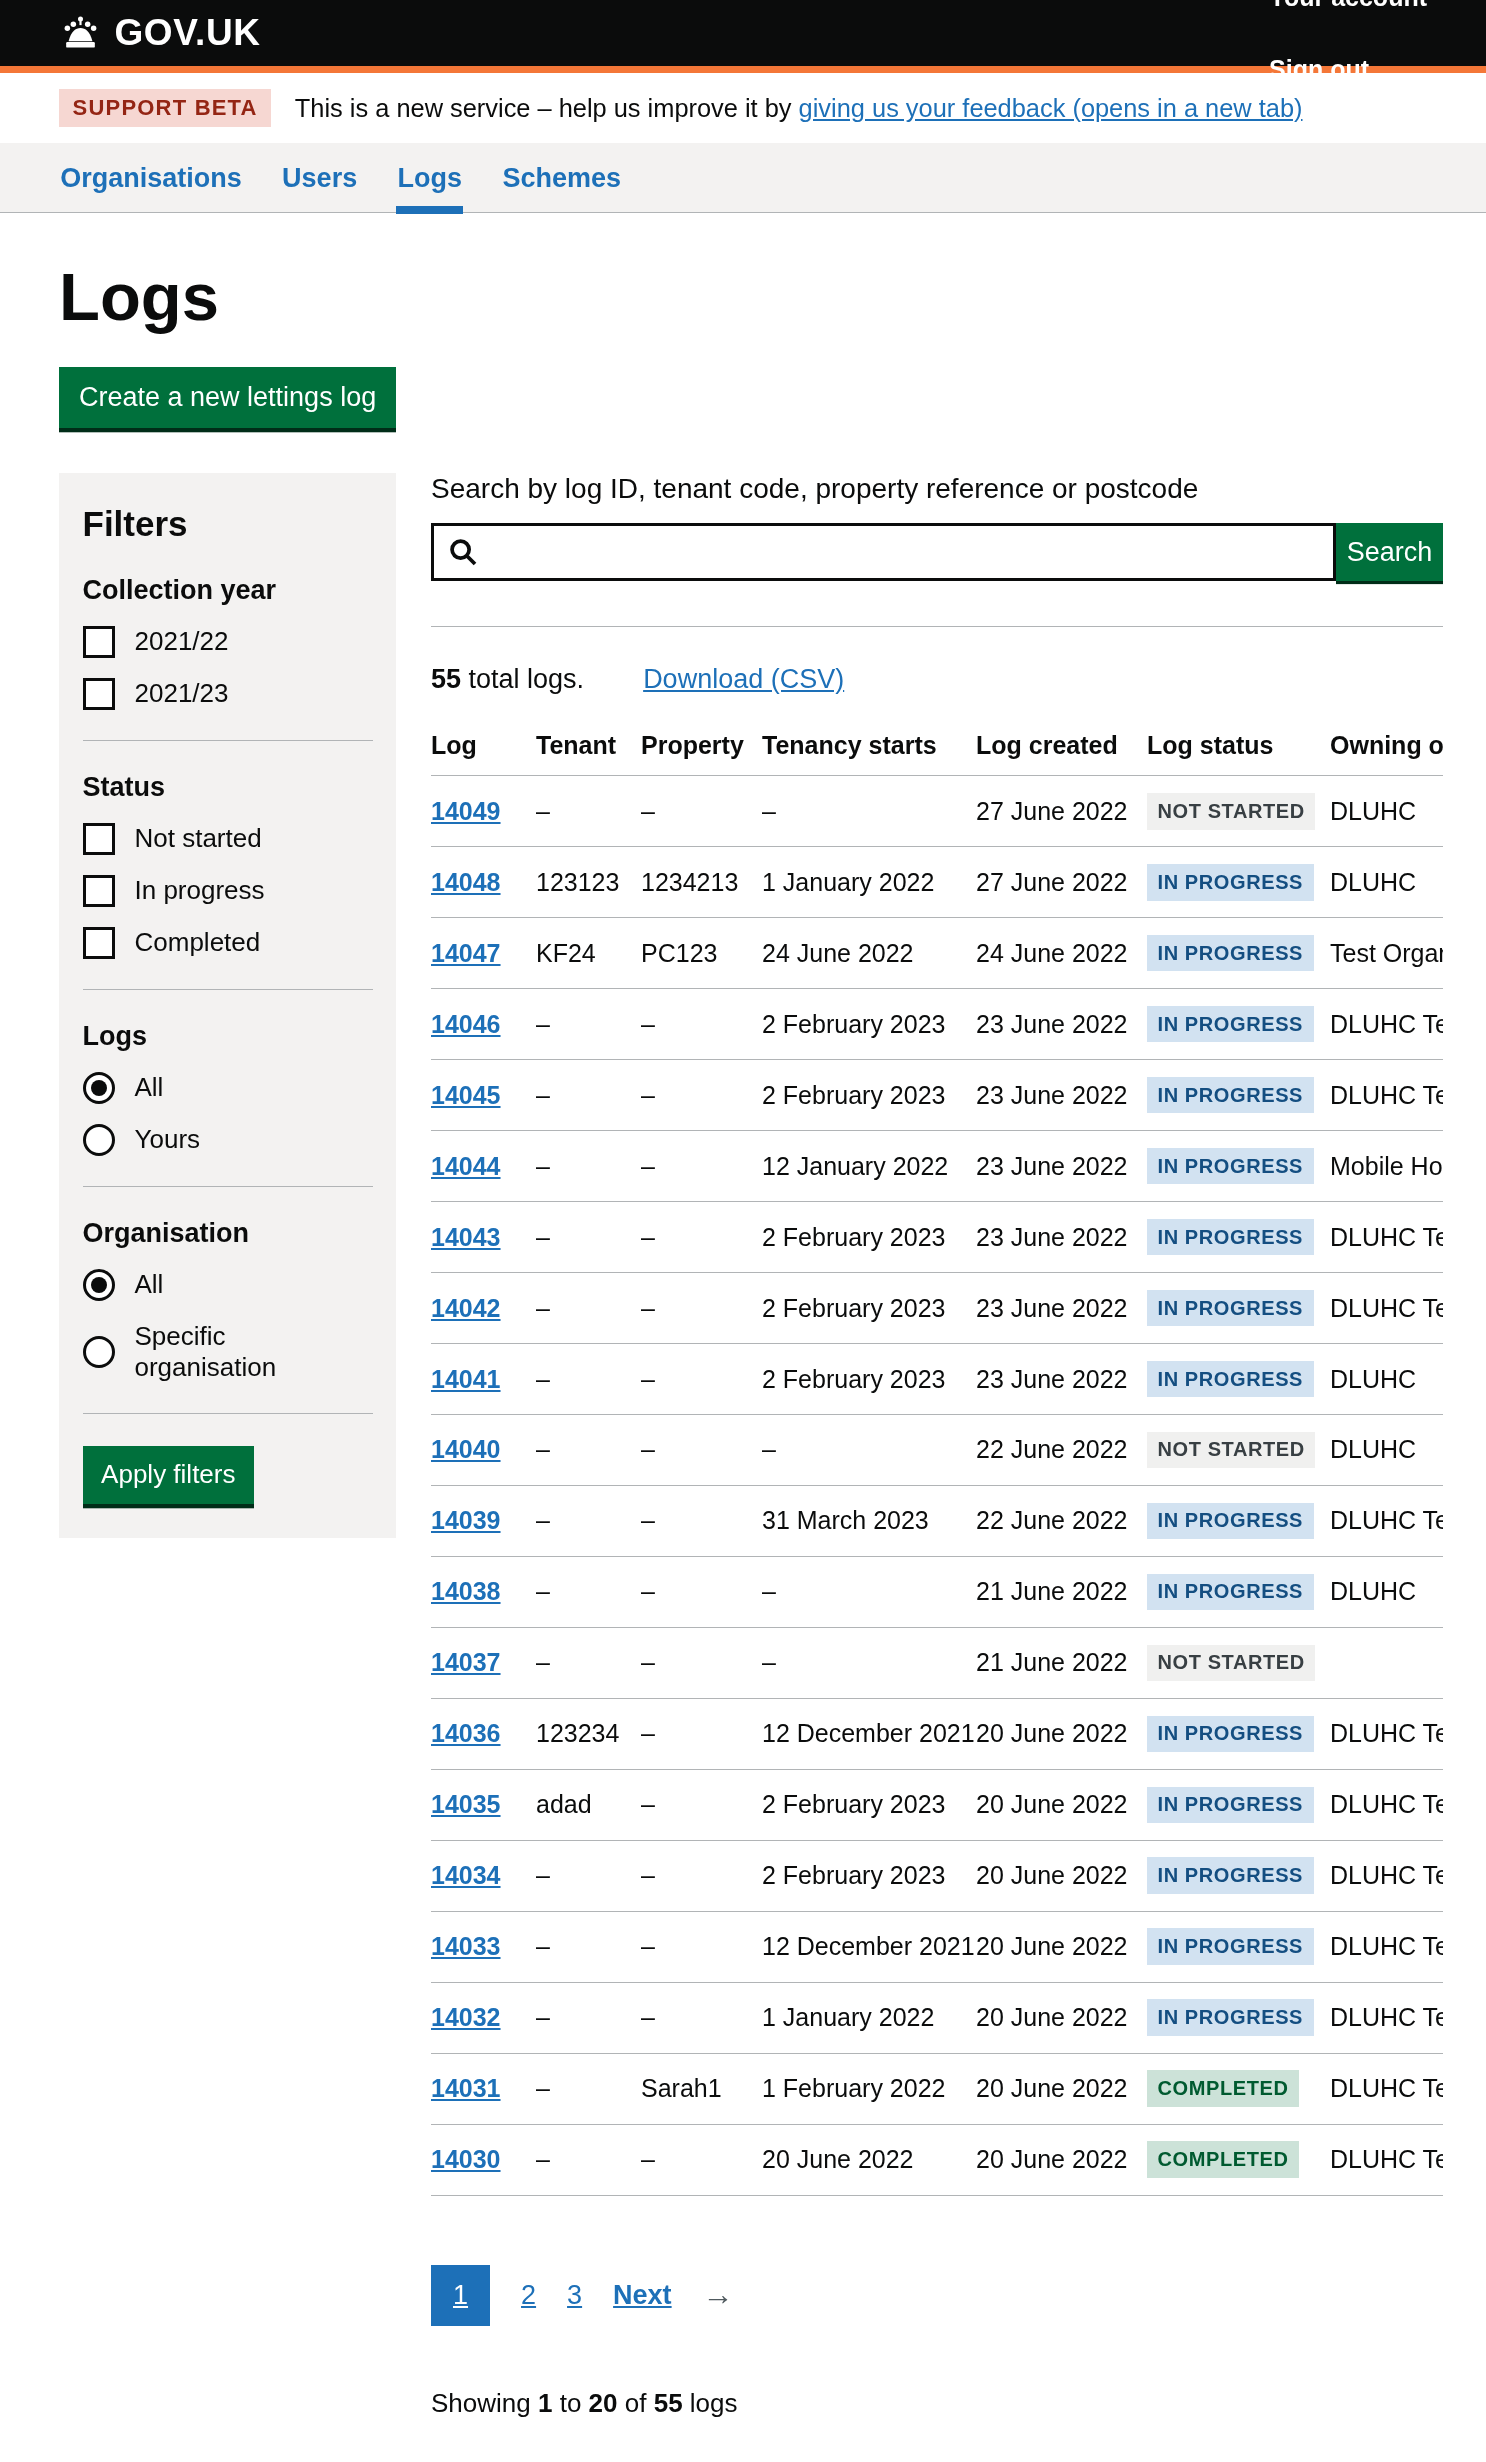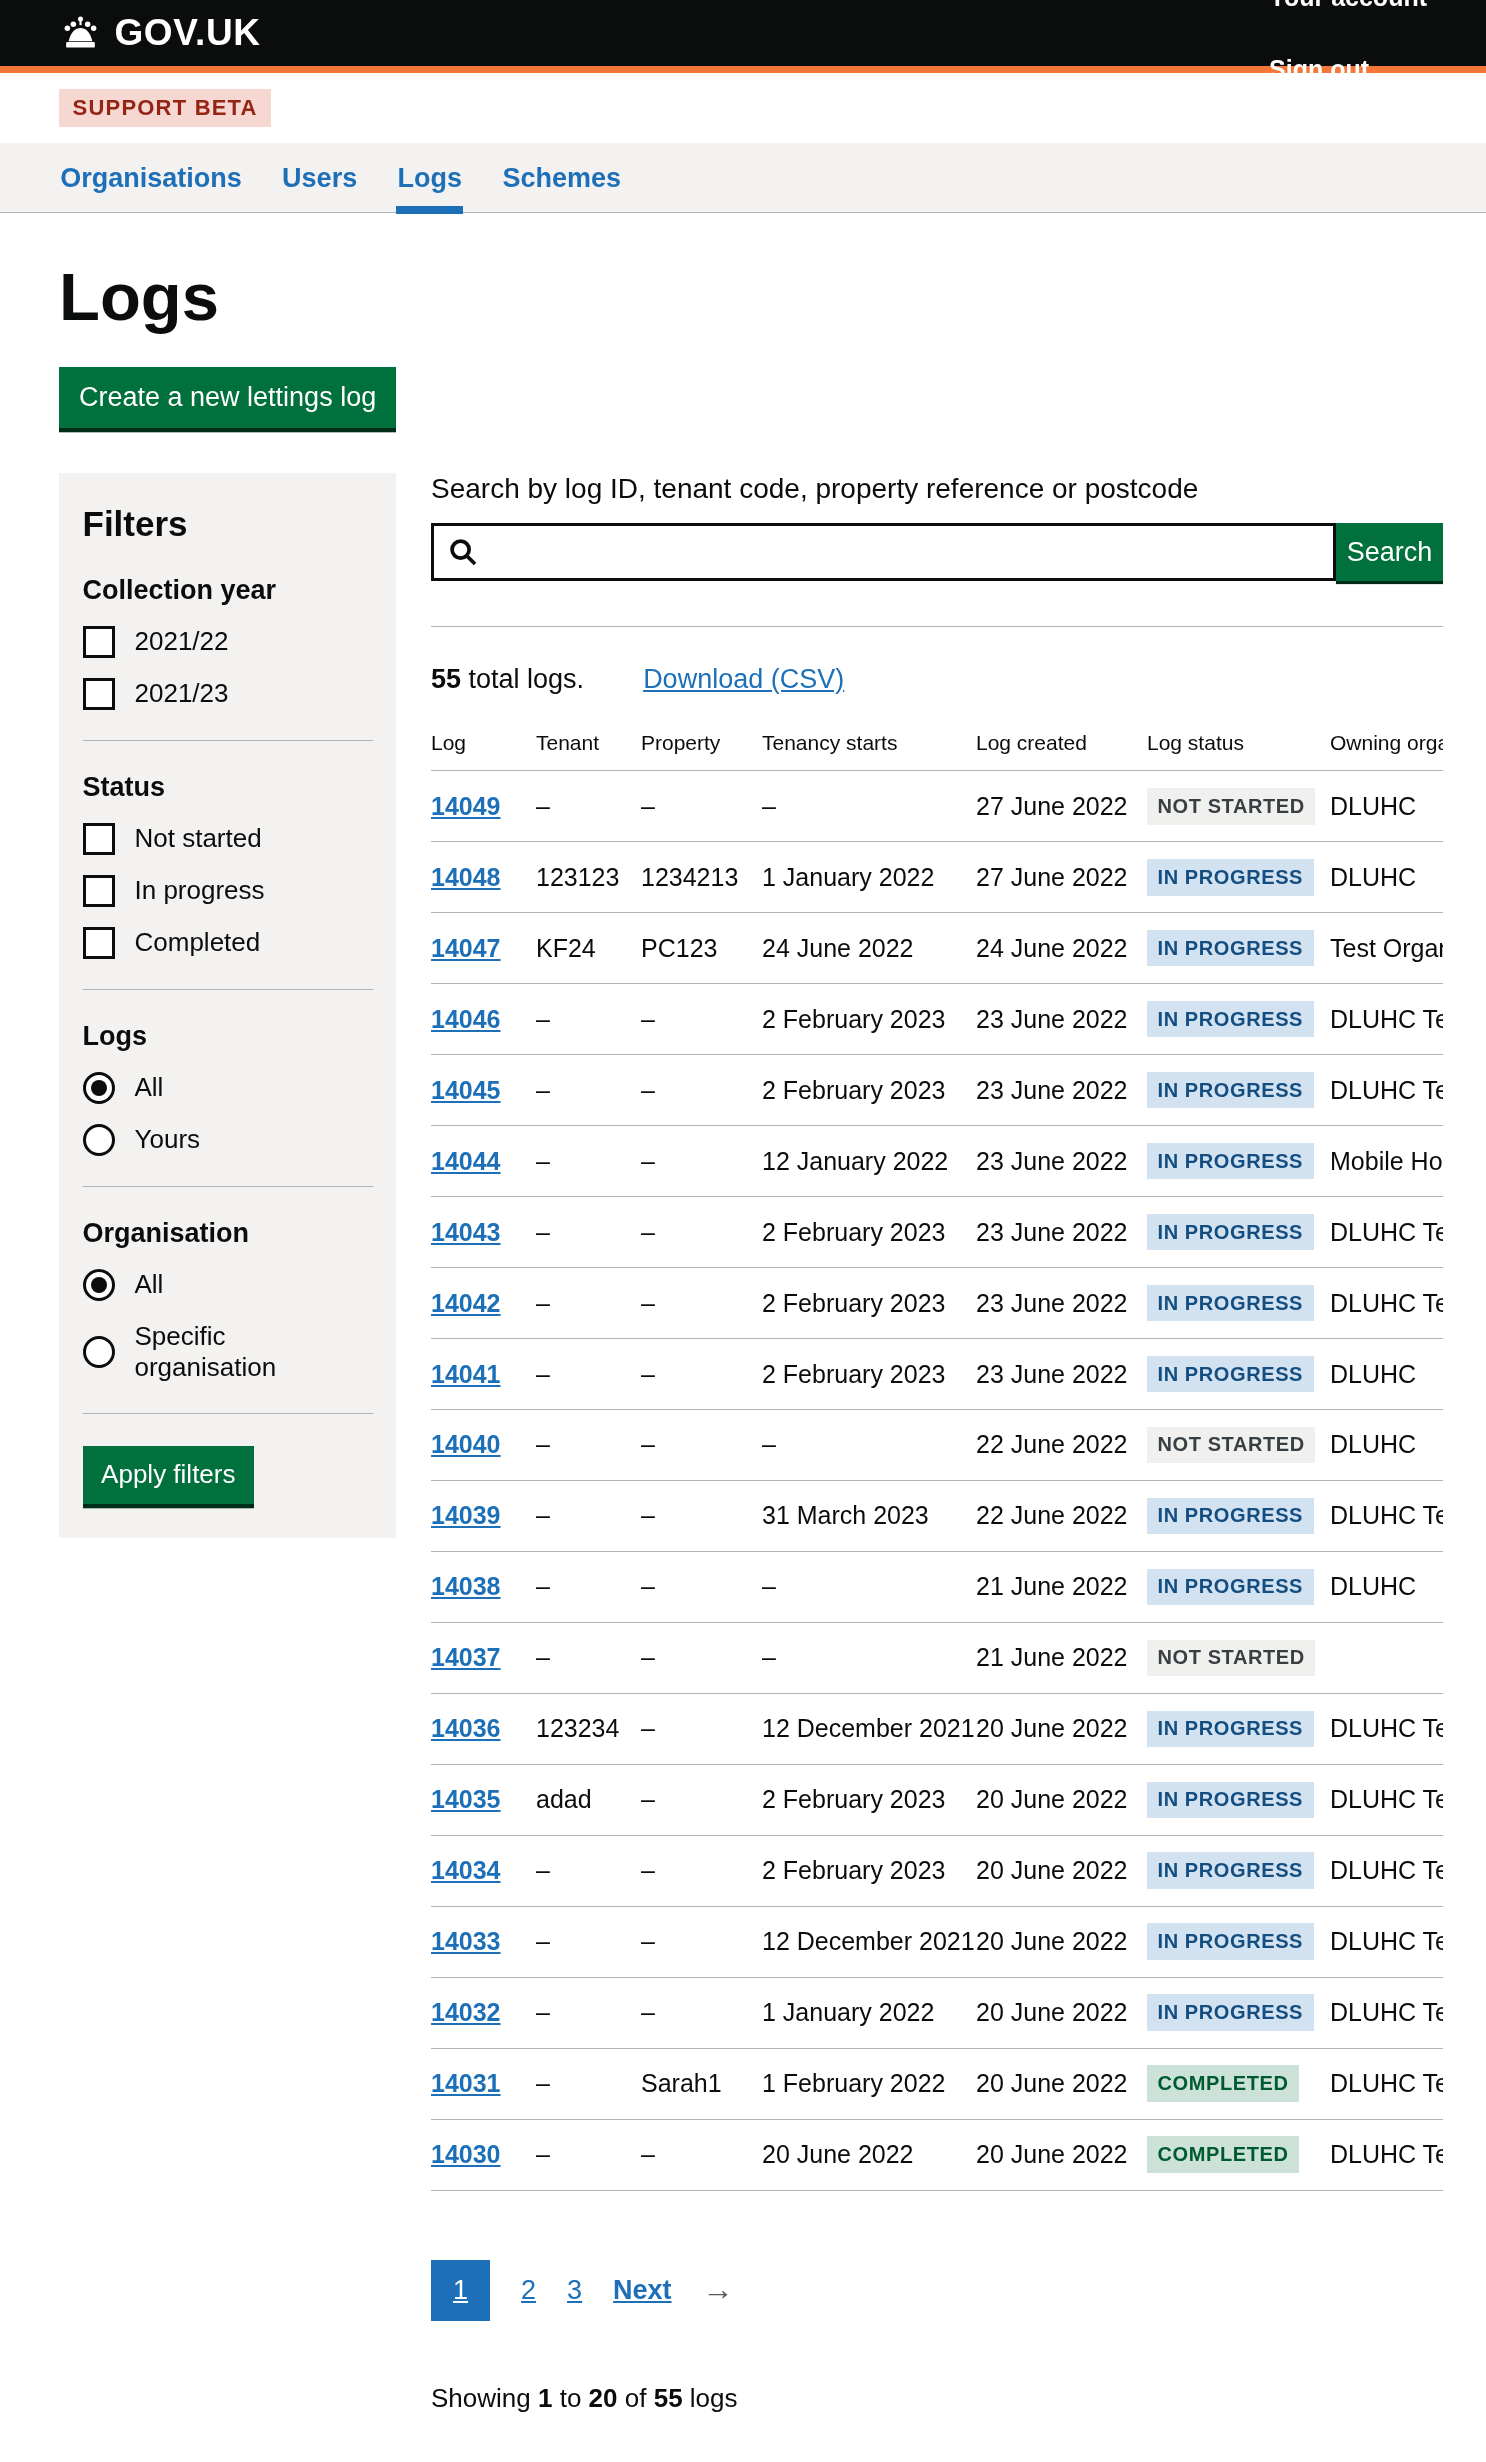--- a/index.html
+++ b/index.html
@@ -55,21 +55,21 @@
   .search-input{width:100%;height:58px;border:3.1px solid #0b0c0c;box-sizing:border-box;
     font-size:27px;padding:0 12.4px 0 62px;font-family:inherit;background:#fff;}
   .search-icon{position:absolute;left:16px;top:13px;pointer-events:none;}
   .search-btn{width:107px;height:58px;font-size:27px;box-shadow:0 3.1px 0 #002d18;}
   .results-divider{border:none;border-top:1.9px solid #b1b4b6;margin:45px 0 0;}
   .results-line{margin-top:37px;font-size:27px;display:flex;gap:59px;align-items:flex-end;}
   .results-count b{font-weight:700;}
   
   .table-wrap{margin-top:21px;overflow:hidden;}
   table{width:100%;border-collapse:collapse;table-layout:fixed;}
-  th{text-align:left;font-size:21px;font-weight:400;padding:15px 5px 15px 0;
+  th{text-align:left;font-size:25px;font-weight:700;padding:15px 5px 15px 0;
     border-bottom:1.9px solid #b1b4b6;white-space:nowrap;}
   td{font-size:25px;padding:16.7px 5px 16.7px 0;border-bottom:1.9px solid #b1b4b6;
     vertical-align:middle;white-space:nowrap;}
   .log-link{color:#1d70b8;text-decoration:underline;font-weight:600;}
   .tag{display:inline-block;font-weight:700;font-size:20px;letter-spacing:0.6px;
     padding:6.8px 10.5px;white-space:nowrap;}
   .tag.not-started{background:#f0f0ef;color:#383f43;}
   .tag.in-progress{background:#d2e2f1;color:#144e81;}
   .tag.completed{background:#cce2d8;color:#005a30;}
   
@@ -103,20 +103,24 @@
     <span class="logo-text">GOV.UK</span>
   </a>
   <nav class="header-links">
     <a class="header-link">Your account</a>
     <a class="header-link">Sign out</a>
   </nav>
 </header>
 
 <div class="phase-banner">
   <span class="beta-tag">SUPPORT BETA</span>
+  <span class="phase-text">
+    <span>This is a new service – help us improve it by</span>
+    <a class="blue-link">giving us your feedback (opens in a new tab)</a>
+  </span>
 </div>
 
 <nav class="nav">
   <div class="nav-inner" id="nav-list">
       <a class="nav-item">Organisations</a>
       <a class="nav-item">Users</a>
       <a class="nav-item active">Logs</a>
       <a class="nav-item">Schemes</a>
     </div>
 </nav>

